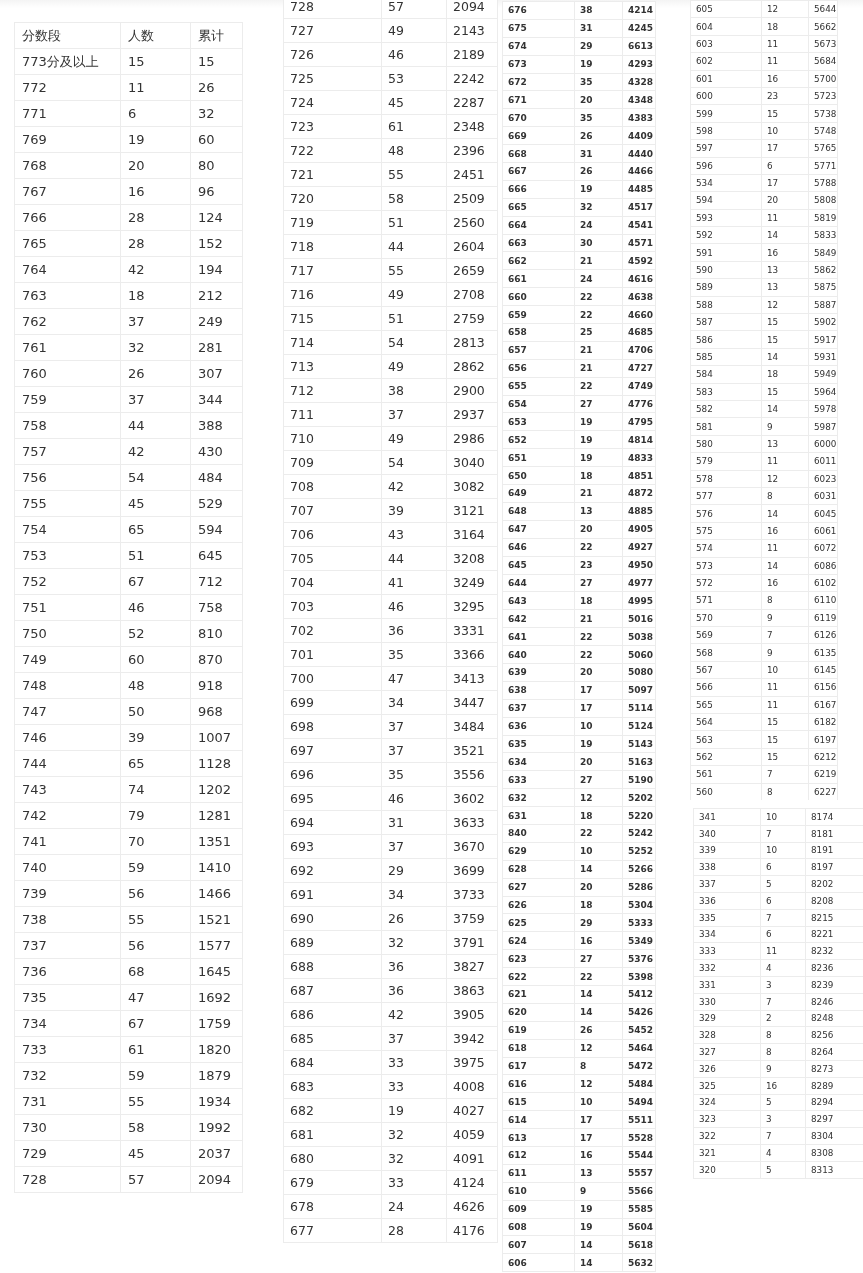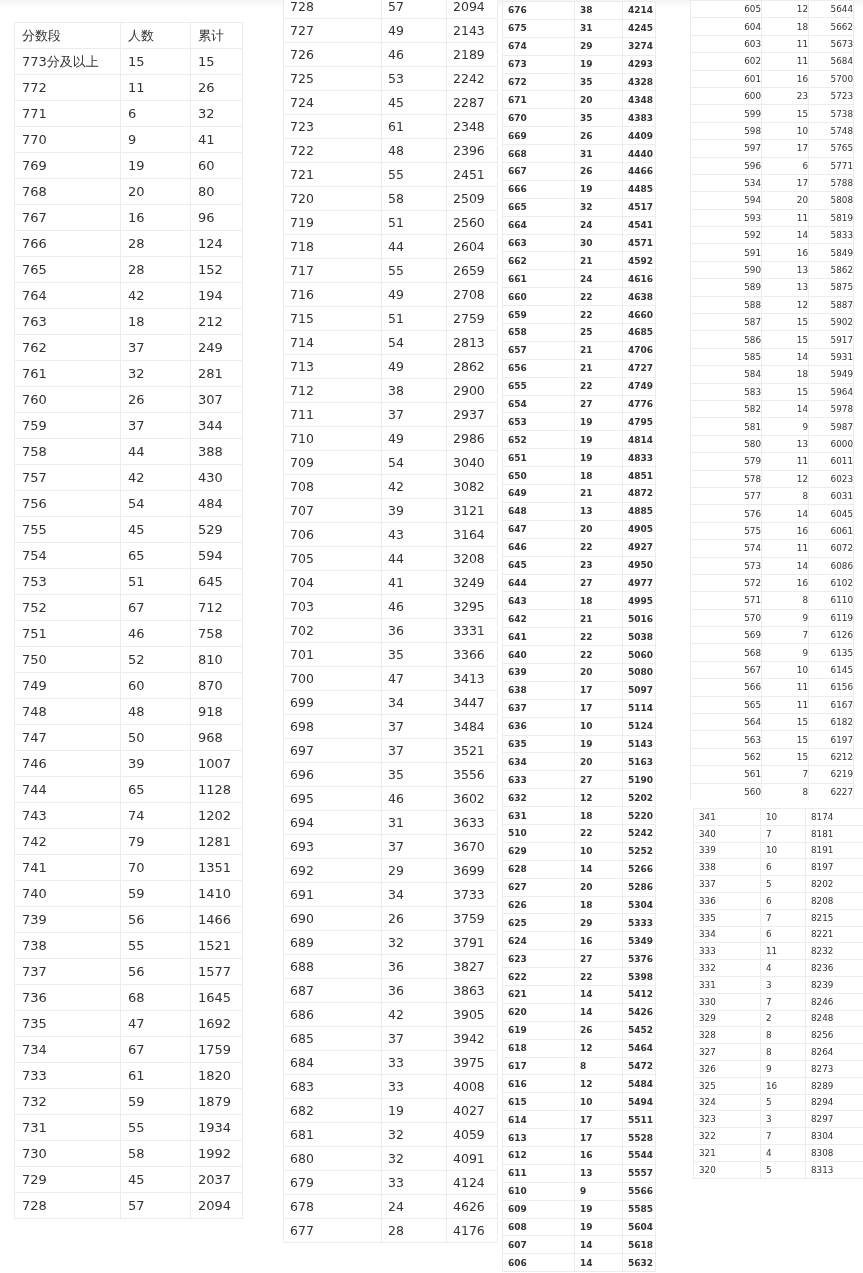--- a/index.html
+++ b/index.html
@@ -10,21 +10,21 @@
   td { border:1px solid #ececec; padding:0 0 0 7px; white-space:nowrap; overflow:hidden; vertical-align:middle; }
   #p1 { left:14px; top:22px; width:229px; }
   #p1 td { height:25px; font-size:13px; }
   #p1 col.c1 { width:106px; } #p1 col.c2 { width:70px; }
   #p2 { left:283px; top:-6px; width:215px; }
   #p2 td { height:23px; font-size:12.5px; padding-left:6px; }
   #p2 col.c1 { width:98px; } #p2 col.c2 { width:65px; }
   #p3 { left:502px; top:1px; width:154px;font-weight:bold; }
   #p3 td { height:16.9px; font-size:9px; padding-left:5px; }
   #p3 col.c1 { width:72px; } #p3 col.c2 { width:48px; }
-  #p4 { left:690px; top:0px; width:164px; height:800px;text-align:right; }
+  #p4 { left:690px; top:0px; width:148px; height:800px; }
   #p4 td { height:16.4px; font-size:8.8px; padding-left:5px; }
   #p4 col.c1 { width:71px; } #p4 col.c2 { width:47px; }
   #p5 { left:693px; top:808px; width:175px; }
   #p5 td { height:15.8px; font-size:8.8px; padding-left:5px; }
   #p5 col.c1 { width:67px; } #p5 col.c2 { width:45px; }
   .fade-top { position:absolute; left:0; top:0; width:863px; height:8px;
               background:linear-gradient(#f4f4f4, rgba(255,255,255,0)); }
 </style>
 </head>
 <body>
@@ -53,25 +53,20 @@
           <td>772</td>
           <td>11</td>
           <td>26</td>
         </tr>
         <tr>
           <td>771</td>
           <td>6</td>
           <td>32</td>
         </tr>
         <tr>
-          <td>770</td>
-          <td>9</td>
-          <td>41</td>
-        </tr>
-        <tr>
           <td>769</td>
           <td>19</td>
           <td>60</td>
         </tr>
         <tr>
           <td>768</td>
           <td>20</td>
           <td>80</td>
         </tr>
         <tr>
@@ -559,21 +554,21 @@
           <td>4214</td>
         </tr>
         <tr>
           <td>675</td>
           <td>31</td>
           <td>4245</td>
         </tr>
         <tr>
           <td>674</td>
           <td>29</td>
-          <td>3274</td>
+          <td>6613</td>
         </tr>
         <tr>
           <td>673</td>
           <td>19</td>
           <td>4293</td>
         </tr>
         <tr>
           <td>672</td>
           <td>35</td>
           <td>4328</td>
@@ -777,21 +772,21 @@
           <td>632</td>
           <td>12</td>
           <td>5202</td>
         </tr>
         <tr>
           <td>631</td>
           <td>18</td>
           <td>5220</td>
         </tr>
         <tr>
-          <td>510</td>
+          <td>840</td>
           <td>22</td>
           <td>5242</td>
         </tr>
         <tr>
           <td>629</td>
           <td>10</td>
           <td>5252</td>
         </tr>
         <tr>
           <td>628</td>

